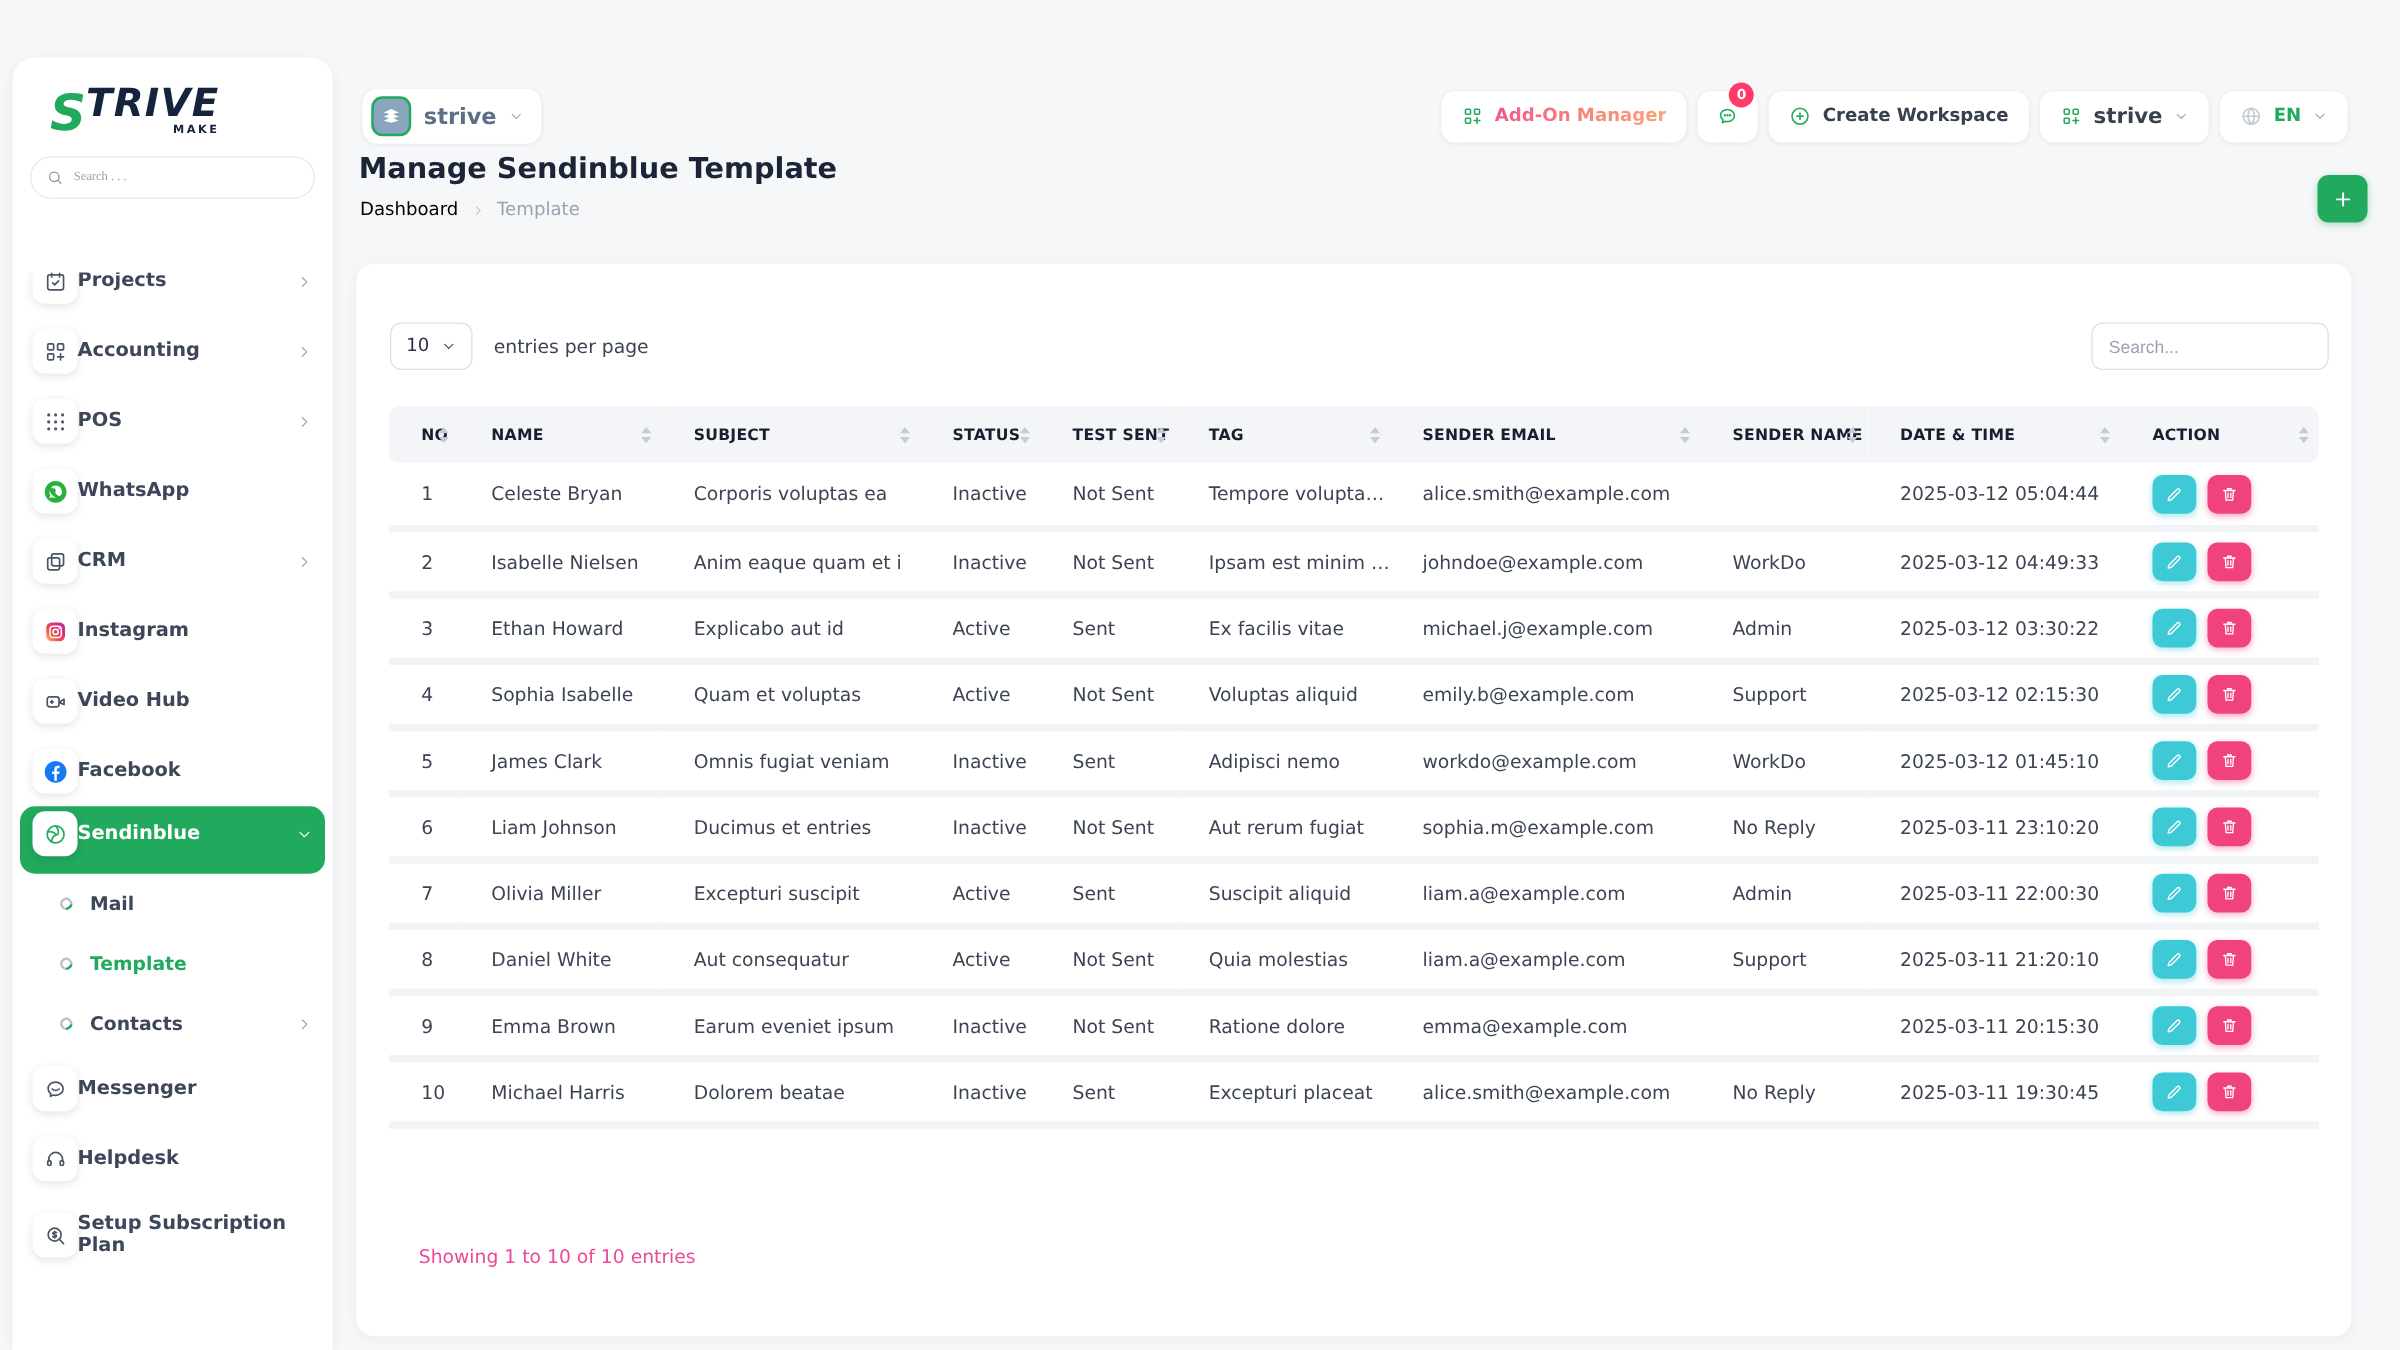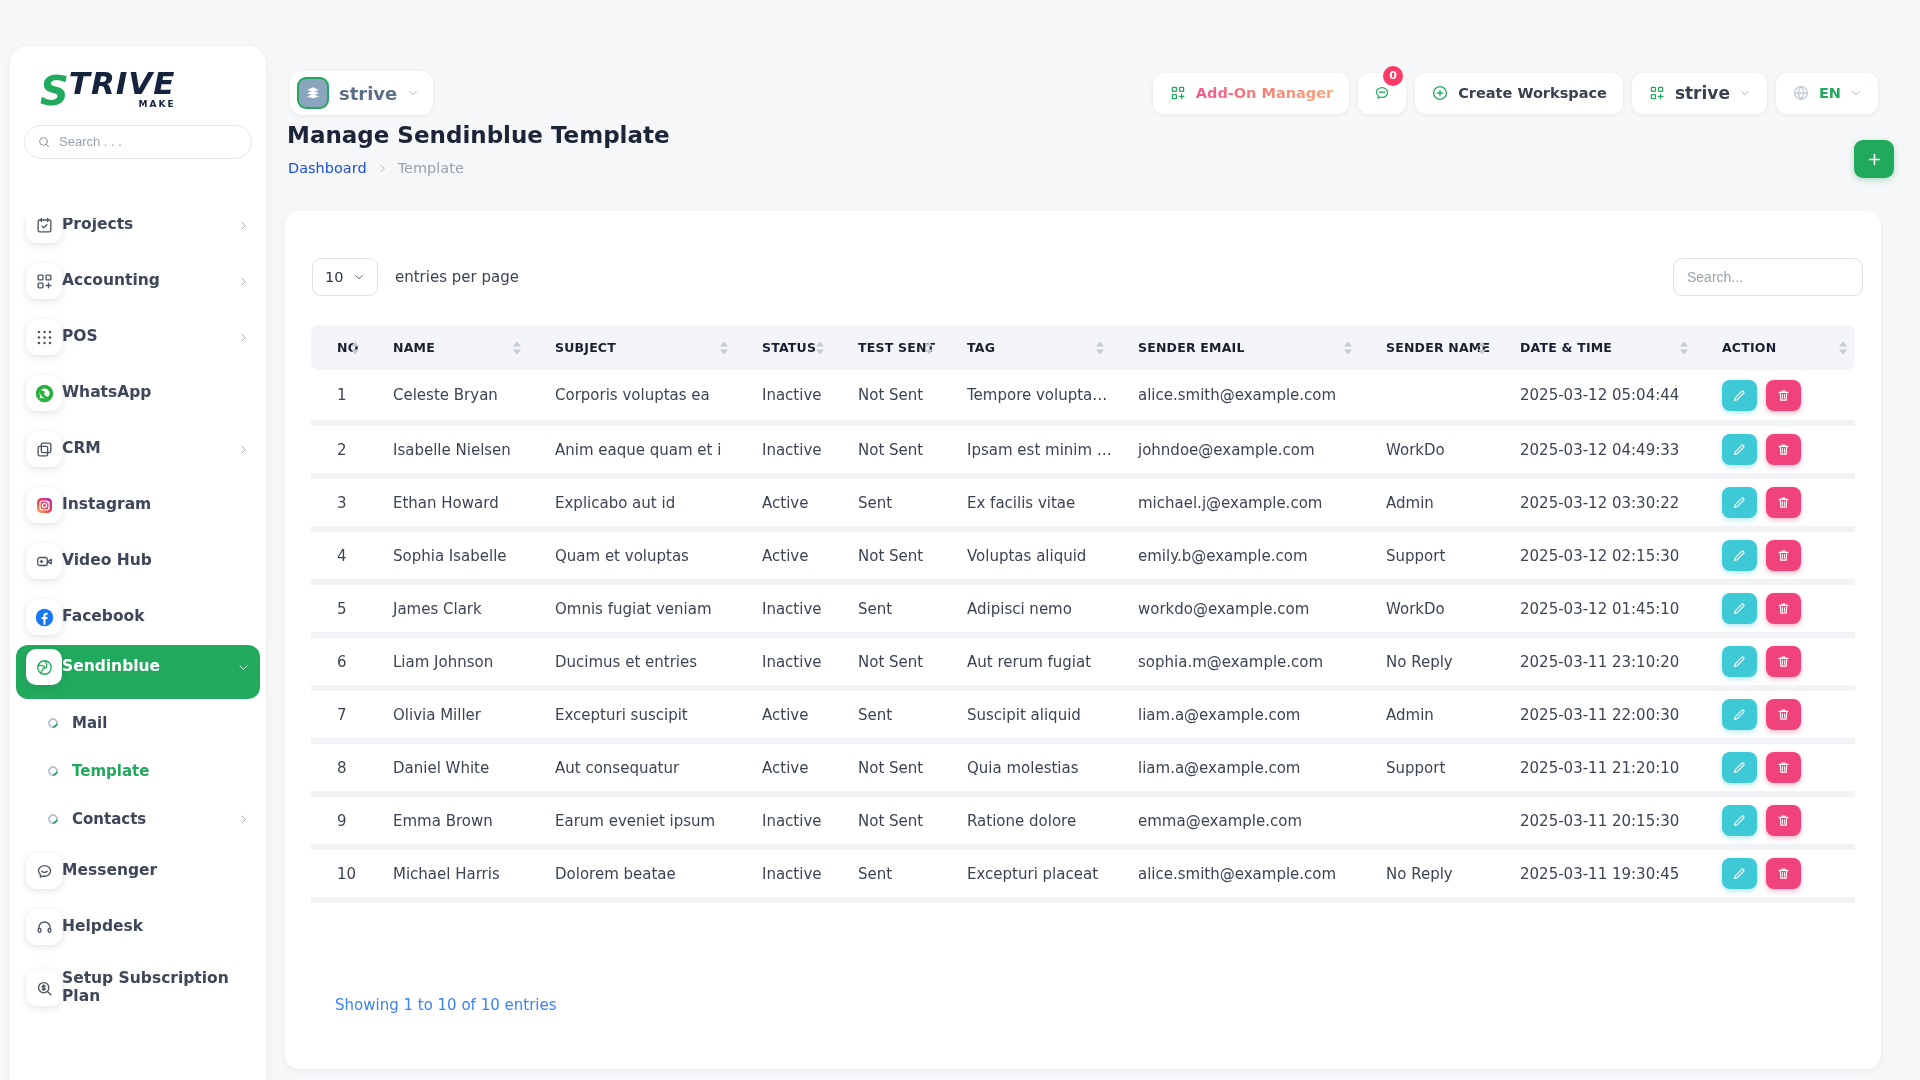--- a/index.html
+++ b/index.html
@@ -11,21 +11,21 @@
   .sidebar { position:absolute; left:10px; top:46px; width:256px; height:1034px;
     background:#fff; border-radius:18px 18px 0 0; box-shadow:0 2px 10px rgba(25,35,60,.05); z-index:5; }
   .logo-wrap { padding:24px 0 0 30px; display:flex; align-items:flex-end; gap:2px; }
   .logo-s { font-size:40px; font-weight:900; font-style:italic; color:#21a95e; line-height:.9; letter-spacing:-2px; }
   .logo-rest { display:flex; flex-direction:column; align-items:flex-end; }
   .logo-trive { font-size:31px; font-weight:900; font-style:italic; color:#15233c; line-height:.9; letter-spacing:1px; }
   .logo-make { font-size:9px; font-weight:700; color:#15233c; letter-spacing:2px; margin-top:1px; }
   .side-search { margin:16px 14px 0 14px; height:34px; border:1px solid #e4e7ec; border-radius:17px;
     display:flex; align-items:center; gap:8px; padding:0 12px; background:#fff; }
   .side-search svg { width:14px; height:14px; color:#8b93a2; }
-  .side-search input { border:none; outline:none; width:100%; font-size:13px; color:#3c4454; background:transparent; }
+  .side-search input { border:none; outline:none; width:100%; font-size:10px; color:#3c4454; background:transparent;font-family:Liberation Serif, serif; }
   .side-search input::placeholder { color:#9aa2af; }
   .menu-viewport { position:absolute; top:172px; left:0; right:0; bottom:0; overflow:hidden; }
   .menu-list { margin-top:-21px; }
   .m-item { height:56px; display:flex; align-items:center; padding:0 16px; cursor:pointer; position:relative; }
   .m-ico { width:36px; height:36px; min-width:36px; border-radius:10px; background:#fff;
     box-shadow:0 2px 7px rgba(30,40,70,.13); display:flex; align-items:center; justify-content:center; color:#4b5563; }
   .m-ico svg { width:19px; height:19px; }
   .m-label { font-size:15.5px; font-weight:600; color:#3e4759; flex:1; line-height:1.15; }
   .m-chev { color:#9aa2af; display:flex; }
   .m-chev svg { width:13px; height:13px; }
@@ -58,21 +58,21 @@
   .badge { position:absolute; top:-7px; right:3px; min-width:20px; height:20px; border-radius:10px;
     background:#fd3b66; color:#fff; font-size:11px; font-weight:700; display:flex; align-items:center; justify-content:center; padding:0 5px; }
   .chev-sm { color:#9aa2af; display:flex; }
   .chev-sm svg { width:12px; height:12px; }
   .globe-ic { color:#c3cad4; }
   .lang { color:#21a95e; font-weight:700; }
 
   
   .page-title { position:absolute; left:287px; top:122px; font-size:23px; font-weight:800; color:#1c2437; }
   .crumbs { position:absolute; left:288px; top:160px; display:flex; align-items:center; gap:10px; font-size:14.5px; }
-  .crumb-link { color:#1d4ed8; cursor:pointer; }
+  .crumb-link { color:#000000; cursor:pointer; }
   .crumb-sep { color:#9aa2af; display:flex; } .crumb-sep svg{ width:11px; height:11px; }
   .crumb-cur { color:#9aa2af; }
   .add-btn { position:absolute; right:26px; top:140px; width:40px; height:38px; border-radius:9px;
     background:#21a95e; border:none; color:#fff; display:flex; align-items:center; justify-content:center; cursor:pointer;
     box-shadow:0 2px 6px rgba(33,169,94,.35); }
   .add-btn svg { width:17px; height:17px; }
 
   
   .card { position:absolute; left:285px; top:211px; width:1596px; height:858px; background:#fff;
     border-radius:14px; box-shadow:0 2px 10px rgba(25,35,60,.05); }
@@ -94,21 +94,21 @@
   .sort i { width:0; height:0; border-left:4px solid transparent; border-right:4px solid transparent; display:block; }
   .sort .up { border-bottom:5px solid #c5cbd5; }
   .sort .dn { border-top:5px solid #c5cbd5; }
   tbody td { height:53px; border-bottom:6px solid #f1f3f6; font-size:15px; color:#3c4454; padding-left:26px;
     white-space:nowrap; overflow:hidden; text-overflow:ellipsis; }
   .actions { display:flex; gap:9px; }
   .abtn { width:35px; height:31px; border:none; border-radius:8px; display:flex; align-items:center; justify-content:center; cursor:pointer; }
   .abtn svg { width:15px; height:15px; }
   .abtn.edit { background:#3ec9d6; box-shadow:0 2px 5px rgba(62,201,214,.4); }
   .abtn.del { background:#f0437c; box-shadow:0 2px 5px rgba(240,67,124,.4); }
-  .tfoot { position:absolute; left:50px; top:785px; font-size:15px; color:#3b82f6; }
+  .tfoot { position:absolute; left:50px; top:785px; font-size:15px; color:#ec4899; }
 </style>
 </head>
 <body>
 
 <aside class="sidebar">
   <div class="logo-wrap">
     <span class="logo-s">S</span>
     <span class="logo-rest">
       <span class="logo-trive">TRIVE</span>
       <span class="logo-make">MAKE</span>

